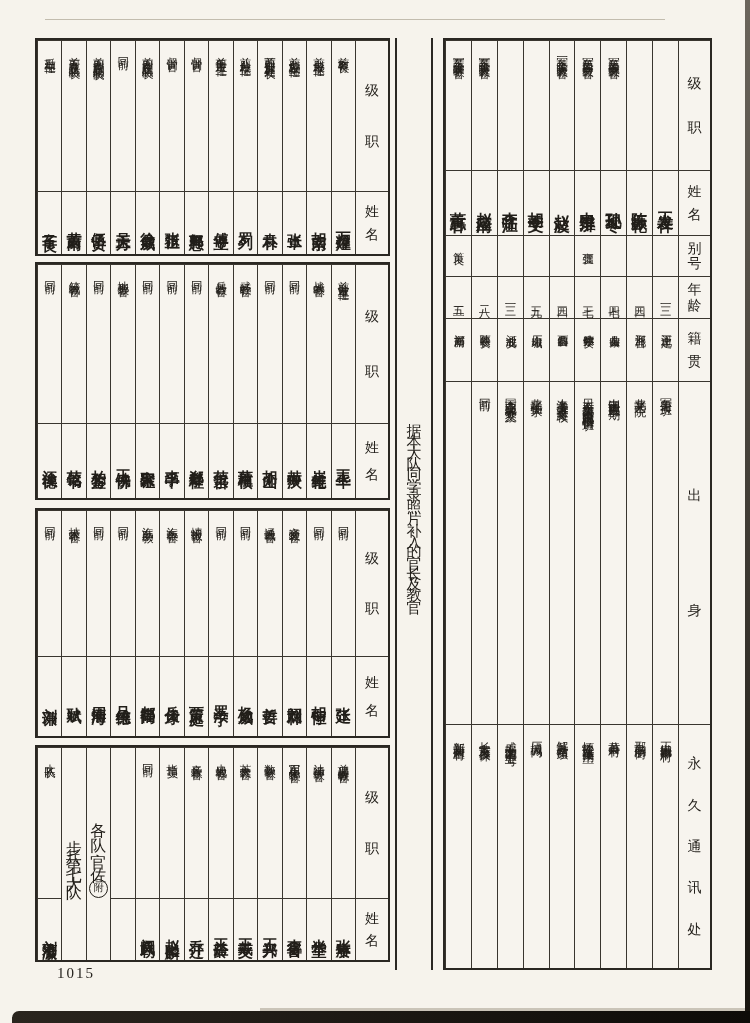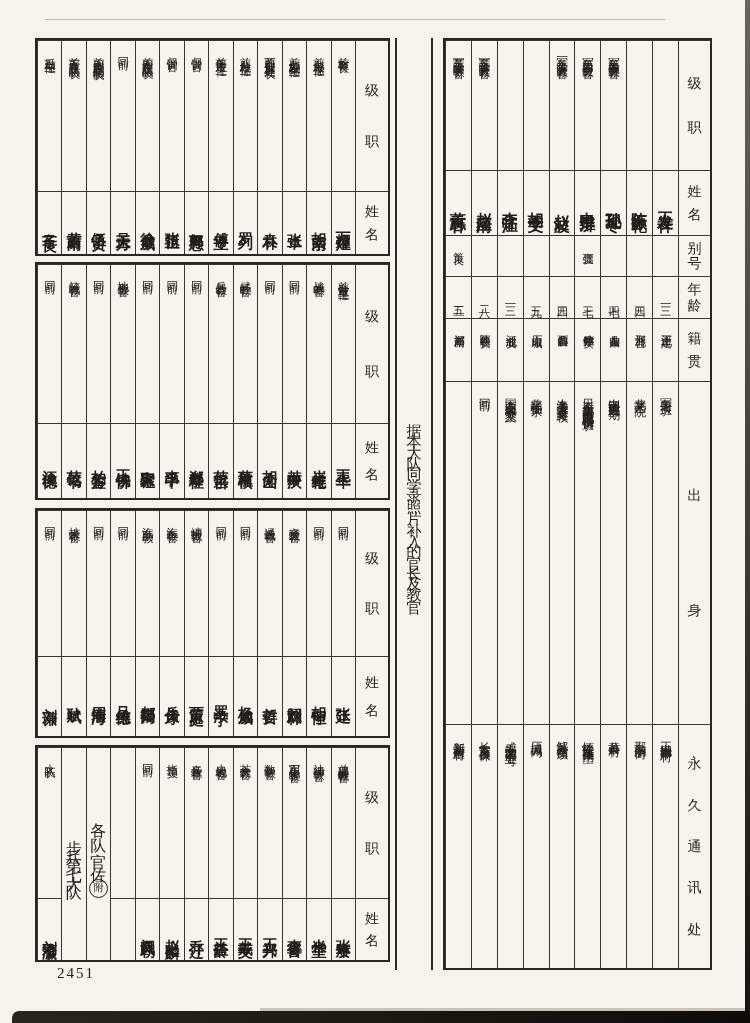--- a/index.html
+++ b/index.html
@@ -657,18 +657,18 @@
         <div class="vtext">
           <span>永</span>
           <span>久</span>
           <span>通</span>
           <span>讯</span>
           <span>处</span>
         </div>
       </div>
     </div>
 
-  <div class="page-number">2451</div>
+  <div class="page-number">1015</div>
 
   <div class="edge-bottom-shadow"></div>
   <div class="edge-right"></div>
   <div class="edge-bottom"></div>
 </div>
 
 </body></html>

